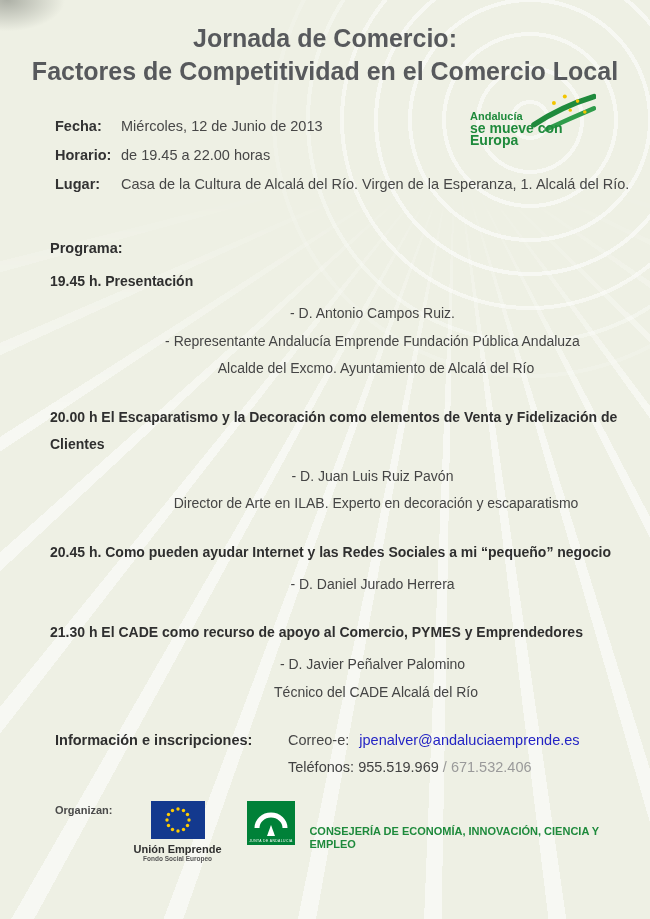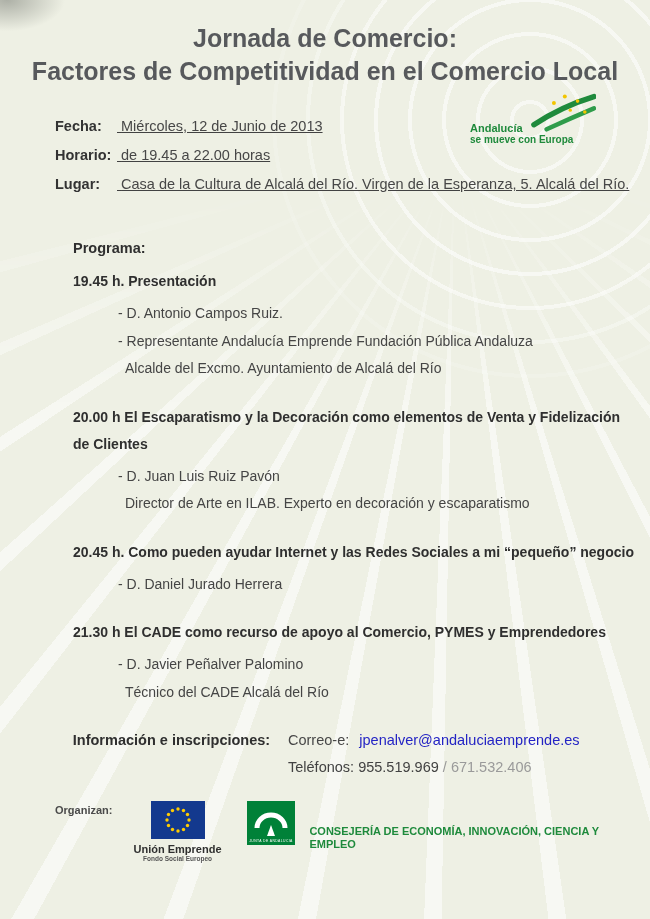--- a/index.html
+++ b/index.html
@@ -37,40 +37,40 @@
 
   
   .titles{padding-top:22px;text-align:center;color:#57595c;font-weight:bold;}
   .title-1{font-size:25px;line-height:32px;}
   .title-2{font-size:25px;line-height:34px;}
 
   .europa-logo{position:absolute;top:106px;right:58px;width:122px;height:42px;}
   .europa-swoosh{position:absolute;right:-4px;top:-14px;width:66px;height:40px;}
   .europa-text{position:absolute;left:0;bottom:2px;color:#1f8a3c;font-weight:bold;line-height:12px;}
   .europa-text .l1{font-size:11px;}
-  .europa-text .l2{font-size:10px;}
-
-  
-  .meta{margin:24px 0 0 55px;font-size:14.5px;text-decoration:underline;}
+  .europa-text .l2{font-size:14px;}
+
+  
+  .meta{margin:24px 0 0 55px;font-size:14.5px;}
   .meta-row{line-height:29px;white-space:nowrap;}
   .meta-label{display:inline-block;width:62px;font-weight:bold;color:#333;}
   .meta-value{color:#474747;}
 
   
-  .programa{margin:36px 0 0 73px;font-size:14px;}
+  .programa{margin:36px 0 0 50px;font-size:14px;}
   .programa-heading{font-weight:bold;color:#2f2f2f;font-size:14.5px;line-height:26px;}
   .prog-item{margin-top:7px;margin-bottom:21px;}
   .prog-title{font-weight:bold;color:#2f2f2f;line-height:27px;margin-bottom:5px;padding-right:16px;}
-  .prog-line{line-height:27.5px;color:#454545;}
+  .prog-line{line-height:27.5px;color:#454545;text-align:center;}
   .indent1{margin-left:45px;}
   .indent2{margin-left:52px;}
 
   
   .info{margin:12px 0 0 55px;font-size:14.5px;display:flex;}
-  .info-label{font-weight:bold;color:#2f2f2f;width:233px;line-height:27px;text-align:center;}
+  .info-label{font-weight:bold;color:#2f2f2f;width:233px;line-height:27px;}
   .info-right{line-height:27px;}
   .email-label{color:#474747;}
   .email-link{color:#2424c4;text-decoration:none;margin-left:6px;}
   .phones .sep, .phones .phone2{color:#9a9a9a;}
 
   
   .organizan{margin:20px 16px 0 55px;display:flex;align-items:flex-start;}
   .block-heading{font-size:11px;font-weight:600;color:#4a4a4a;line-height:14px;}
   .org-heading{width:78px;padding-top:2px;}
   .eu-block{width:100px;text-align:center;}
@@ -115,21 +115,21 @@
       <div class="meta-row">
         <span class="meta-label">Fecha:</span>
         <span class="meta-value">Miércoles, 12 de Junio de 2013</span>
       </div>
       <div class="meta-row">
         <span class="meta-label">Horario:</span>
         <span class="meta-value">de 19.45 a 22.00 horas</span>
       </div>
       <div class="meta-row">
         <span class="meta-label">Lugar:</span>
-        <span class="meta-value">Casa de la Cultura de Alcalá del Río. Virgen de la Esperanza, 5. Alcalá del Río.</span>
+        <span class="meta-value">Casa de la Cultura de Alcalá del Río. Virgen de la Esperanza, 1. Alcalá del Río.</span>
       </div>
     </div>
 
     <div class="programa">
       <div class="programa-heading">Programa:</div>
 
       <div class="prog-item">
         <div class="prog-title">19.45 h.  Presentación</div>
         <div class="prog-line indent1">- D. Antonio Campos Ruiz.</div>
         <div class="prog-line indent1">- Representante Andalucía Emprende Fundación Pública Andaluza</div>

